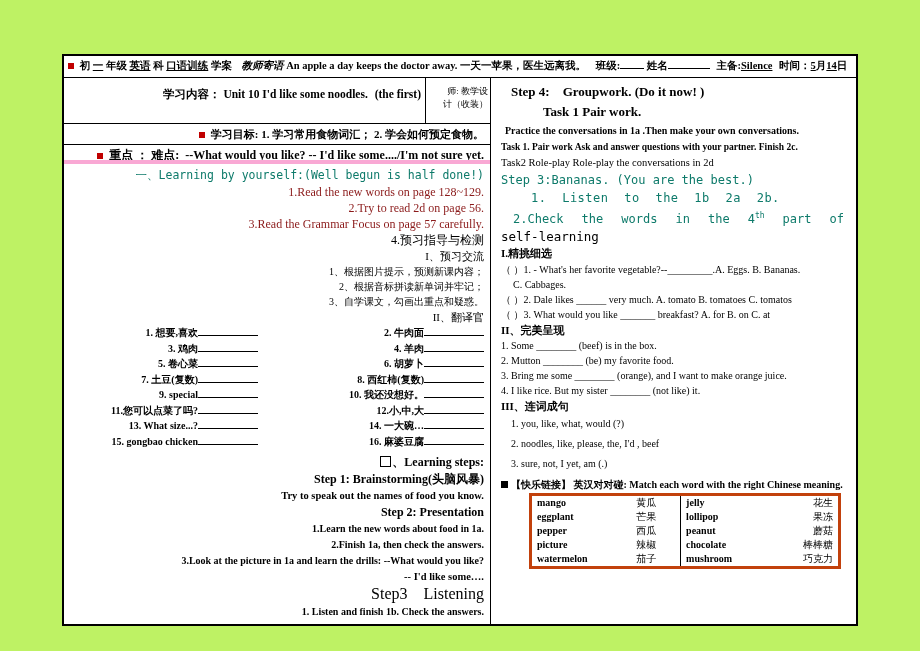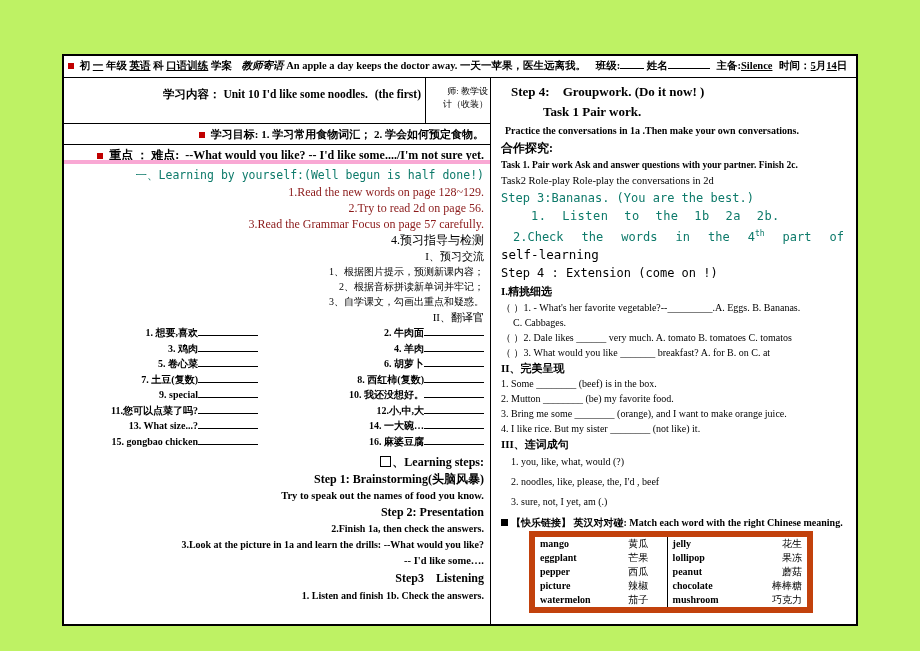--- a/index.html
+++ b/index.html
@@ -45,21 +45,21 @@
   .tblank { display:inline-block; width:60px; height:9px; border-bottom:1px solid #000; }
 
   .lsTitle { margin-top:4px; font-size:12px; font-weight:bold; line-height:18px; }
   .boxglyph { display:inline-block; width:11px; height:11px; border:1px solid #000; margin-right:1px; vertical-align:-1px; }
   .step1 { padding-left:40px; font-size:12px; font-weight:bold; line-height:17px; }
   .step1sub { padding-left:47px; font-size:10.5px; font-weight:bold; line-height:16px; }
   .step2 { padding-left:23px; font-size:12px; font-weight:bold; line-height:17px; }
   .sitem { padding-left:32px; font-size:10px; font-weight:bold; line-height:16px; white-space:nowrap; }
   .num { display:inline-block; width:25px; }
   .scont { padding-left:57px; font-size:10.5px; font-weight:bold; line-height:15px; }
-  .step3 { padding-left:22px; font-size:12px; line-height:20px;font-weight:bold; }
+  .step3 { padding-left:22px; font-size:16px; line-height:20px; }
   .s3item { padding-left:32px; font-size:10px; font-weight:bold; line-height:16px; }
 
   
   .r-step4 { margin-top:2px; padding-left:10px; font-size:13px; font-weight:bold; line-height:20px; }
   .r-task { padding-left:42px; font-size:13px; font-weight:bold; line-height:20px; }
   .r-practice { padding-left:4px; font-size:10px; font-weight:bold; line-height:17px; white-space:nowrap; }
   .r-coop { font-size:12px; font-weight:bold; line-height:18px; }
   .r-t1 { font-size:9.5px; font-weight:bold; line-height:16px; white-space:nowrap; }
   .r-t2 { font-size:10.5px; line-height:16px; white-space:nowrap; }
   .r-fb { font-size:12px; line-height:19px; }
@@ -68,21 +68,21 @@
   .r-cont { font-size:12.5px; line-height:17px; }
   .r-ext { font-size:12px; line-height:20px; }
   .r-pick { font-size:11px; font-weight:bold; line-height:17px; }
   .mc { font-size:10px; line-height:15px; white-space:nowrap; overflow:hidden; }
   .ind12 { padding-left:12px; }
   .r-sec { font-size:11px; font-weight:bold; line-height:16px; }
   .fi { font-size:10px; line-height:15px; white-space:nowrap; }
   .ro { padding-left:10px; font-size:10px; line-height:20px; white-space:nowrap; }
   .linkline { margin-top:2px; font-size:10px; font-weight:bold; line-height:17px; white-space:nowrap; }
   .blacksq { display:inline-block; width:7px; height:7px; background:#000; margin-right:3px; }
-  .vtab { border-collapse:collapse; border:6px solid #c2410c; margin-left:28px; width:284px; }
+  .vtab { border-collapse:collapse; border:3px solid #c2410c; margin-left:28px; width:312px; }
   .vtab td { padding:0 5px; height:14px; font-size:10px; line-height:14px; }
   .vw { font-weight:bold; }
   .bl { border-left:1px solid #000; }
   .vr { text-align:right; }
   .proverb { margin-top:3px; padding-left:12px; font-size:10.5px; font-weight:bold; line-height:17px; white-space:nowrap; }
   sup { font-size:8px; }
 </style>
 </head>
 <body>
 
@@ -176,41 +176,40 @@
           </div>
           <div class="trow">
             <div class="tcell1"><span>15. gongbao chicken</span><span class="tblank"></span></div>
             <div class="tcell2"><span>16. 麻婆豆腐</span><span class="tblank"></span></div>
           </div>
 
           <div class="lsTitle"><span class="boxglyph"></span><span>、Learning steps:</span></div>
           <div class="step1"><span>Step 1:</span> <span>Brainstorming(头脑风暴)</span></div>
           <div class="step1sub">Try to speak out the names of food you know.</div>
           <div class="step2"><span>Step 2:</span> <span>Presentation</span></div>
+          <div class="sitem"><span class="num">1.</span><span>Learn the new words about food in 1a.</span></div>
           <div class="sitem"><span class="num">2.</span><span>Finish 1a, then check the answers.</span></div>
           <div class="sitem"><span class="num">3.</span><span>Look at the picture in 1a and learn the drills: --What would you like?</span></div>
           <div class="scont">--  I'd like some….</div>
           <div class="step3"><span>Step3</span> <span>Listening</span></div>
           <div class="s3item">1. Listen and finish 1b. Check the answers.</div>
         </div>
       </div>
 
       <div class="colR">
         <div class="r-step4"><span>Step 4:</span> <span>Groupwork. (Do it now! )</span></div>
         <div class="r-task">Task 1 Pair work.</div>
         <div class="r-practice">Practice the conversations in 1a .Then make your own conversations.</div>
-        <div class="r-coop">合作探究:</div>
         <div class="r-t1">Task 1. Pair work    Ask and answer questions with your partner. Finish 2c.</div>
         <div class="r-t2">Task2 Role-play Role-play the conversations in 2d</div>
 
         <div class="mono teal b r-fb">Step 3:Bananas.  (You are the best.)</div>
         <div class="mono teal b r-fb1">1. Listen to the 1b 2a 2b.</div>
         <div class="mono teal b jline"><span>2.Check the words in the 4</span><sup>th</sup> <span>part of</span></div>
         <div class="mono b r-cont">self-learning</div>
-        <div class="mono b r-ext">Step 4 : Extension  (come on !)</div>
 
         <div class="r-pick">I.精挑细选</div>
         <div class="mc">（ ）1. - What's her favorite vegetable?--_________.A. Eggs.   B. Bananas.</div>
         <div class="mc ind12">C. Cabbages.</div>
         <div class="mc">（ ）2. Dale likes ______ very much.    A. tomato   B. tomatoes   C. tomatos</div>
         <div class="mc">（ ）3. What would you like _______ breakfast?   A. for   B. on   C. at</div>
 
         <div class="r-sec">II、完美呈现</div>
         <div class="fi">1.   Some ________ (beef) is in the box.</div>
         <div class="fi">2.   Mutton ________ (be) my favorite food.</div>

